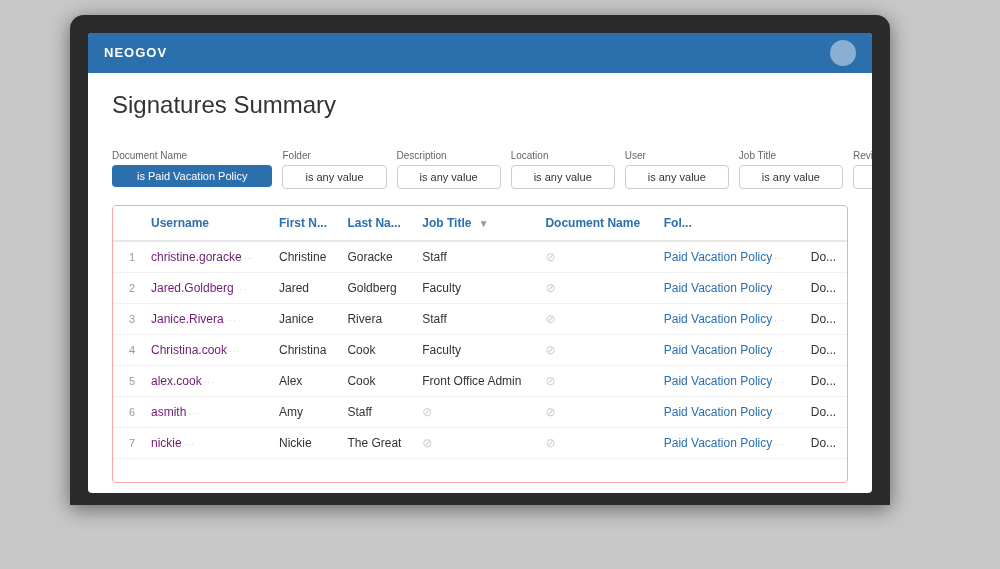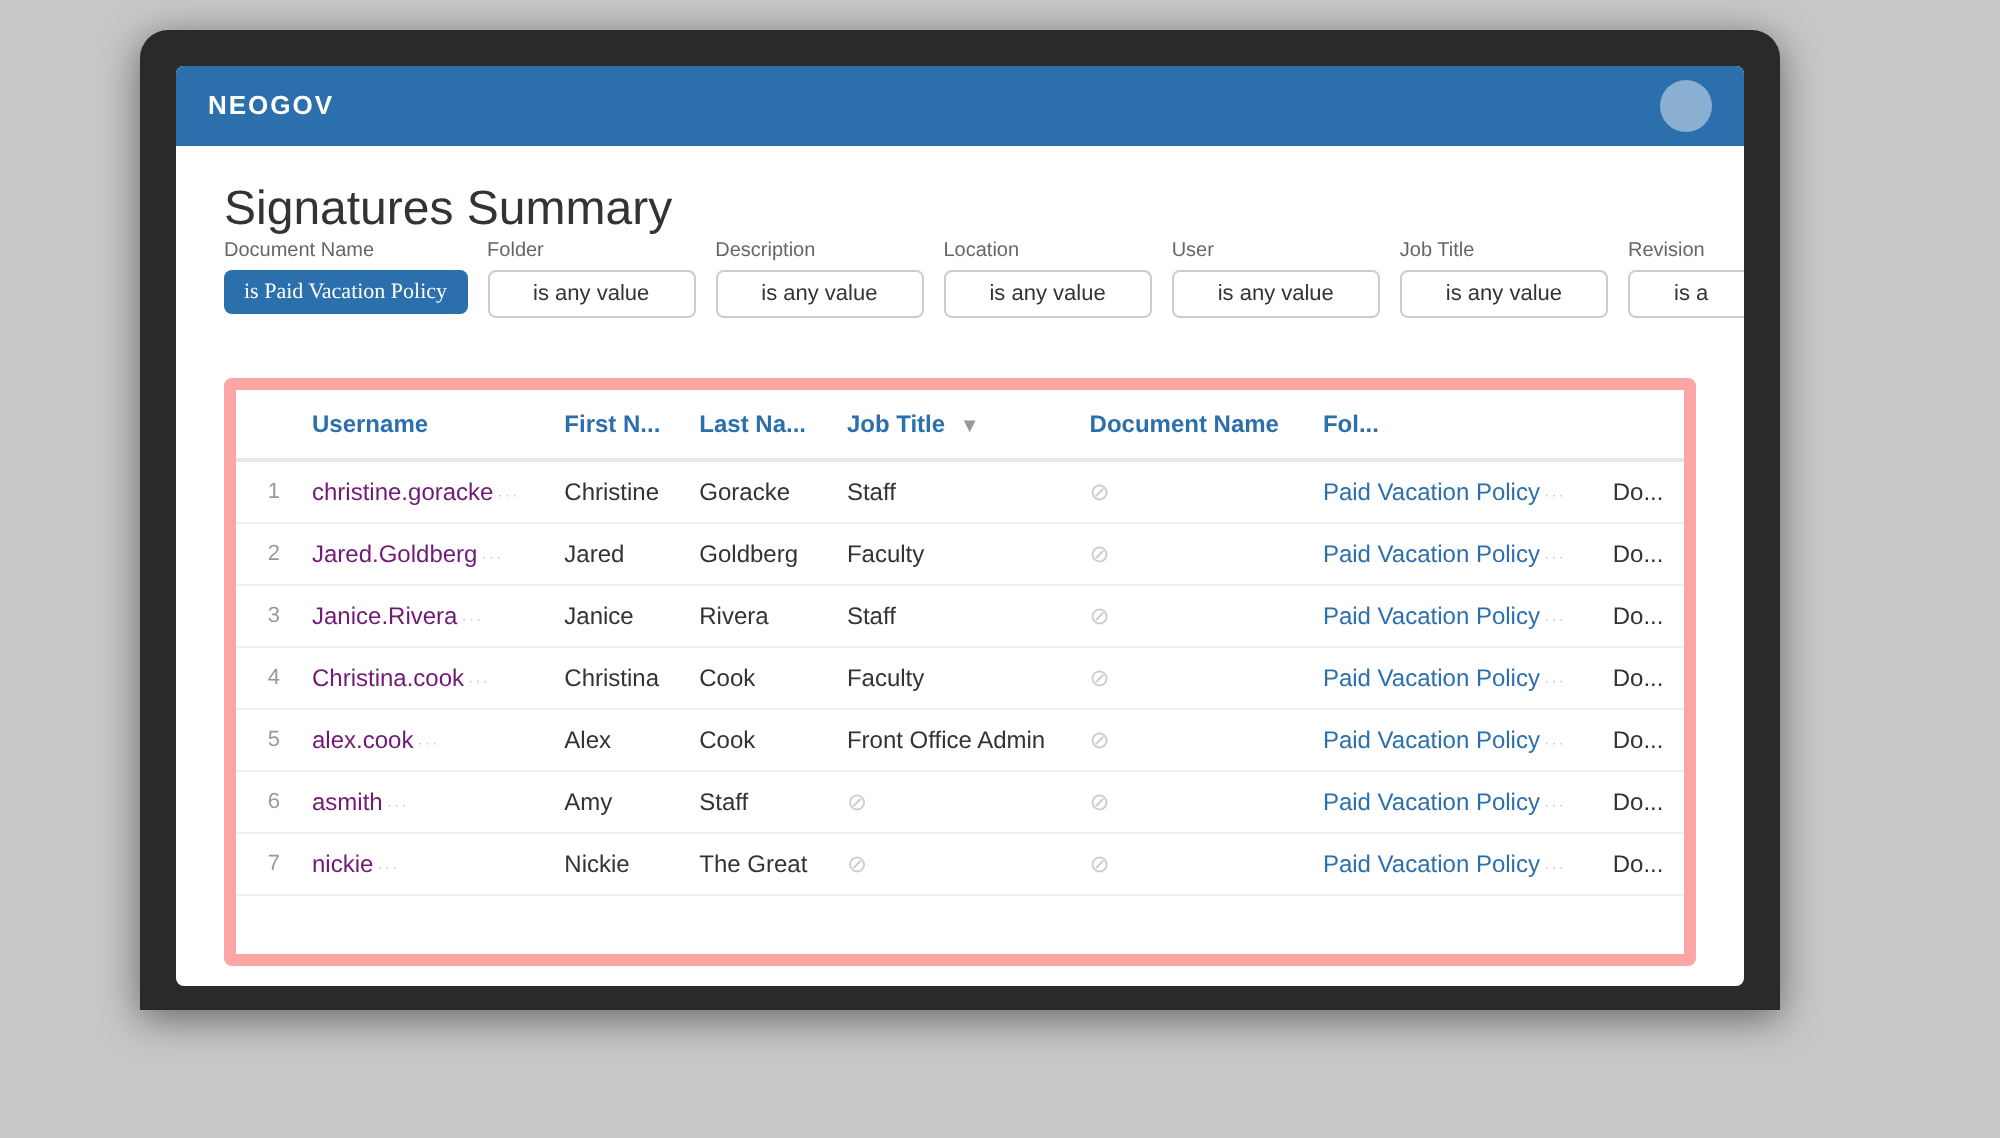--- a/index.html
+++ b/index.html
@@ -100,21 +100,21 @@
       overflow: hidden;
       padding: 18px 24px 10px 24px;
       display: flex;
       flex-direction: column;
     }
 
     .page-title {
       font-size: 24px;
       font-weight: 400;
       color: #333;
-      margin-bottom: 1px;
+      margin-bottom: 31px;
     }
 
     
     .filters-row {
       display: flex;
       gap: 10px;
       margin-bottom: 16px;
       align-items: flex-start;
     }
 
@@ -127,46 +127,44 @@
     .filter-label {
       font-size: 10px;
       color: #666;
     }
 
     .filter-chip {
       background: #2c6fad;
       color: white;
       border: none;
       border-radius: 4px;
-      padding: 5px 10px;
+      padding: 5px 25px;
       font-size: 11px;
       cursor: pointer;
       white-space: nowrap;
-      font-family: Liberation Serif, serif;
     }
 
     .filter-chip-outline {
       background: #fff;
       color: #333;
       border: 1px solid #ccc;
       border-radius: 4px;
       padding: 5px 22px;
       font-size: 11px;
       cursor: pointer;
       white-space: nowrap;
     }
 
     
     .table-container {
       background: #fff;
-      border: 6px solid #fca5a5;
+      border: 1px solid #fca5a5;
       border-radius: 4px;
       overflow: hidden;
       flex: 1;
-      margin-top: 14px;
     }
 
     table {
       width: 100%;
       border-collapse: collapse;
       font-size: 12px;
     }
 
     thead tr {
       background: #fff;

